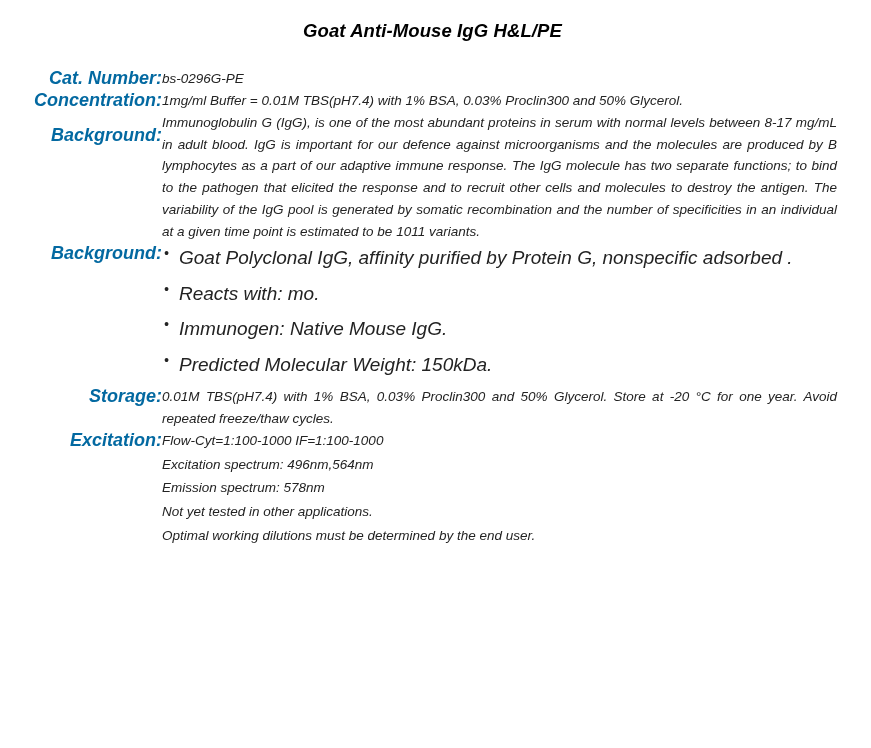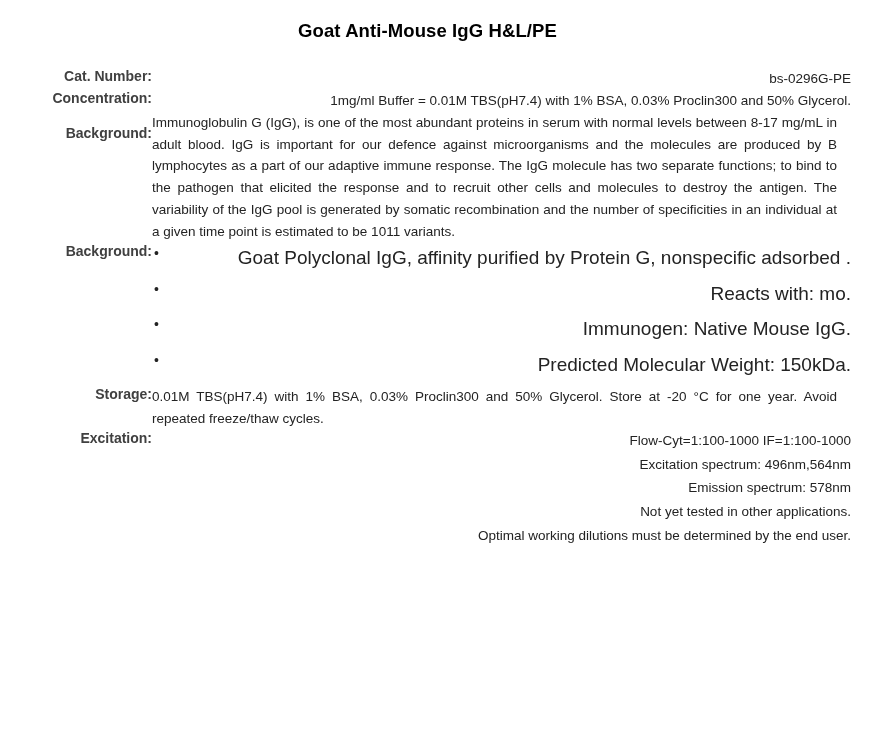--- a/index.html
+++ b/index.html
@@ -11,22 +11,23 @@
     height: 748px;
     background: #ffffff;
     font-family: "Liberation Sans", sans-serif;
     color: #1a1a1a;
     overflow: hidden;
   }
   .sheet {
     width: 871px;
     height: 732px;
     box-sizing: border-box;
-    padding: 10px 20px 0 4px;
+    padding: 10px 20px 0 14px;
     position: relative;
+    font-style: italic;
   }
   .doc-title {
     text-align: center;
     font-size: 18.5px;
     font-weight: bold;
     color: #000000;
     margin: 10px 0 26px 0;
     letter-spacing: 0.1px;
   }
   table.spec {
@@ -35,35 +36,34 @@
     table-layout: fixed;
   }
   table.spec td {
     vertical-align: top;
     padding: 0;
   }
   td.label {
     width: 148px;
     text-align: right;
     font-weight: bold;
-    font-size: 14px;
-    color: #404040;
+    font-size: 18px;
+    color: #0369a1;
     padding-right: 10px;
     padding-top: 12px;
     padding-bottom: 12px;
     white-space: nowrap;
   }
   td.value {
     font-size: 13.5px;
     color: #232323;
     padding-top: 12px;
     padding-bottom: 12px;
     padding-left: 6px;
     line-height: 1.62;
-    text-align: right;
   }
   .value.justify {
     text-align: justify;
     padding-right: 14px;
   }
   .row-tall td.label { padding-top: 13px; }
   ul.bullets {
     list-style: none;
     margin: 0;
     padding: 0;

